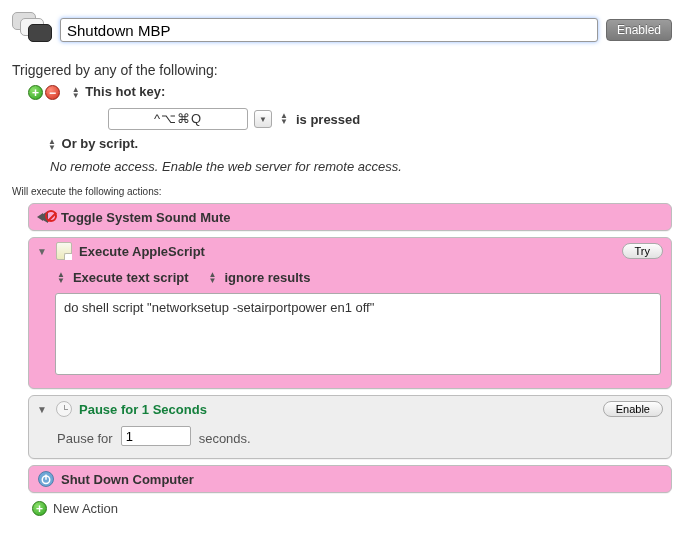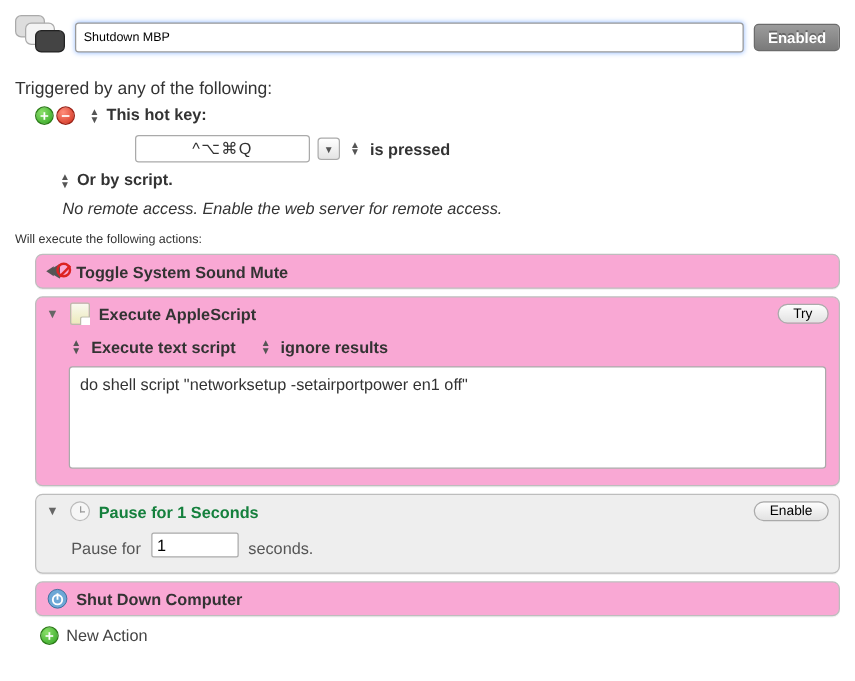--- a/index.html
+++ b/index.html
@@ -2,22 +2,22 @@
 <html><head>
 <meta charset="utf-8">
 <style>
 * { box-sizing: border-box; margin: 0; padding: 0; }
 body { font-family: "Lucida Grande", "Helvetica Neue", Arial, sans-serif; font-size: 13px; color: #333; background: #fff; width: 684px; padding: 10px 12px 20px 10px; }
 .header-row { display: flex; align-items: center; gap: 8px; margin-bottom: 12px; }
 .macro-icon { width: 42px; height: 40px; position: relative; }
 .macro-icon .b1 { position:absolute; width:24px; height:18px; border-radius:5px; background:#ddd; border:1px solid #aaa; top:2px; left:2px;}
 .macro-icon .b2 { position:absolute; width:24px; height:18px; border-radius:5px; background:#f4f4f4; border:1px solid #aaa; top:8px; left:10px;}
 .macro-icon .b3 { position:absolute; width:24px; height:18px; border-radius:5px; background:#444; border:1px solid #222; top:14px; left:18px;}
-.name-input { flex:1; height:24px; border:1px solid #999; border-radius:3px; padding:2px 6px; font-size:10px; box-shadow:0 0 4px rgba(120,170,255,0.8); outline:none;}
-.pill-btn { background: linear-gradient(#9c9c9c,#7a7a7a); color:#fff; font-size:12px; border:1px solid #6b6b6b; border-radius:4px; padding:3px 10px; cursor:pointer; text-shadow:0 -1px 0 rgba(0,0,0,.3);font-weight:bold;}
+.name-input { flex:1; height:24px; border:1px solid #999; border-radius:3px; padding:2px 6px; font-size:15px; box-shadow:0 0 4px rgba(120,170,255,0.8); outline:none;}
+.pill-btn { background: linear-gradient(#9c9c9c,#7a7a7a); color:#fff; font-size:12px; border:1px solid #6b6b6b; border-radius:4px; padding:3px 10px; cursor:pointer; text-shadow:0 -1px 0 rgba(0,0,0,.3);}
 .section-heading { font-size:14px; margin:8px 0 6px 2px;}
 .trigger-area { margin-left:18px; }
 .add-remove { display:inline-flex; gap:2px; vertical-align:middle; margin-right:6px;}
 .circle { width:15px; height:15px; border-radius:50%; display:flex; align-items:center; justify-content:center; font-size:12px; font-weight:bold; color:#fff; cursor:pointer;}
 .circle.green{background:radial-gradient(circle at 35% 30%,#8be06a,#2fa321);border:1px solid #2a7a16;}
 .circle.red{background:radial-gradient(circle at 35% 30%,#ff8d7a,#d02e1b);border:1px solid #992015;}
 .updn { display:inline-block; font-size:8px; line-height:6px; color:#555; vertical-align:middle; margin:0 4px 0 2px; cursor:pointer; letter-spacing:-2px;}
 .updn::before{content:"▲";display:block;}
 .updn::after{content:"▼";display:block;}
 .bold { font-weight:bold; }

